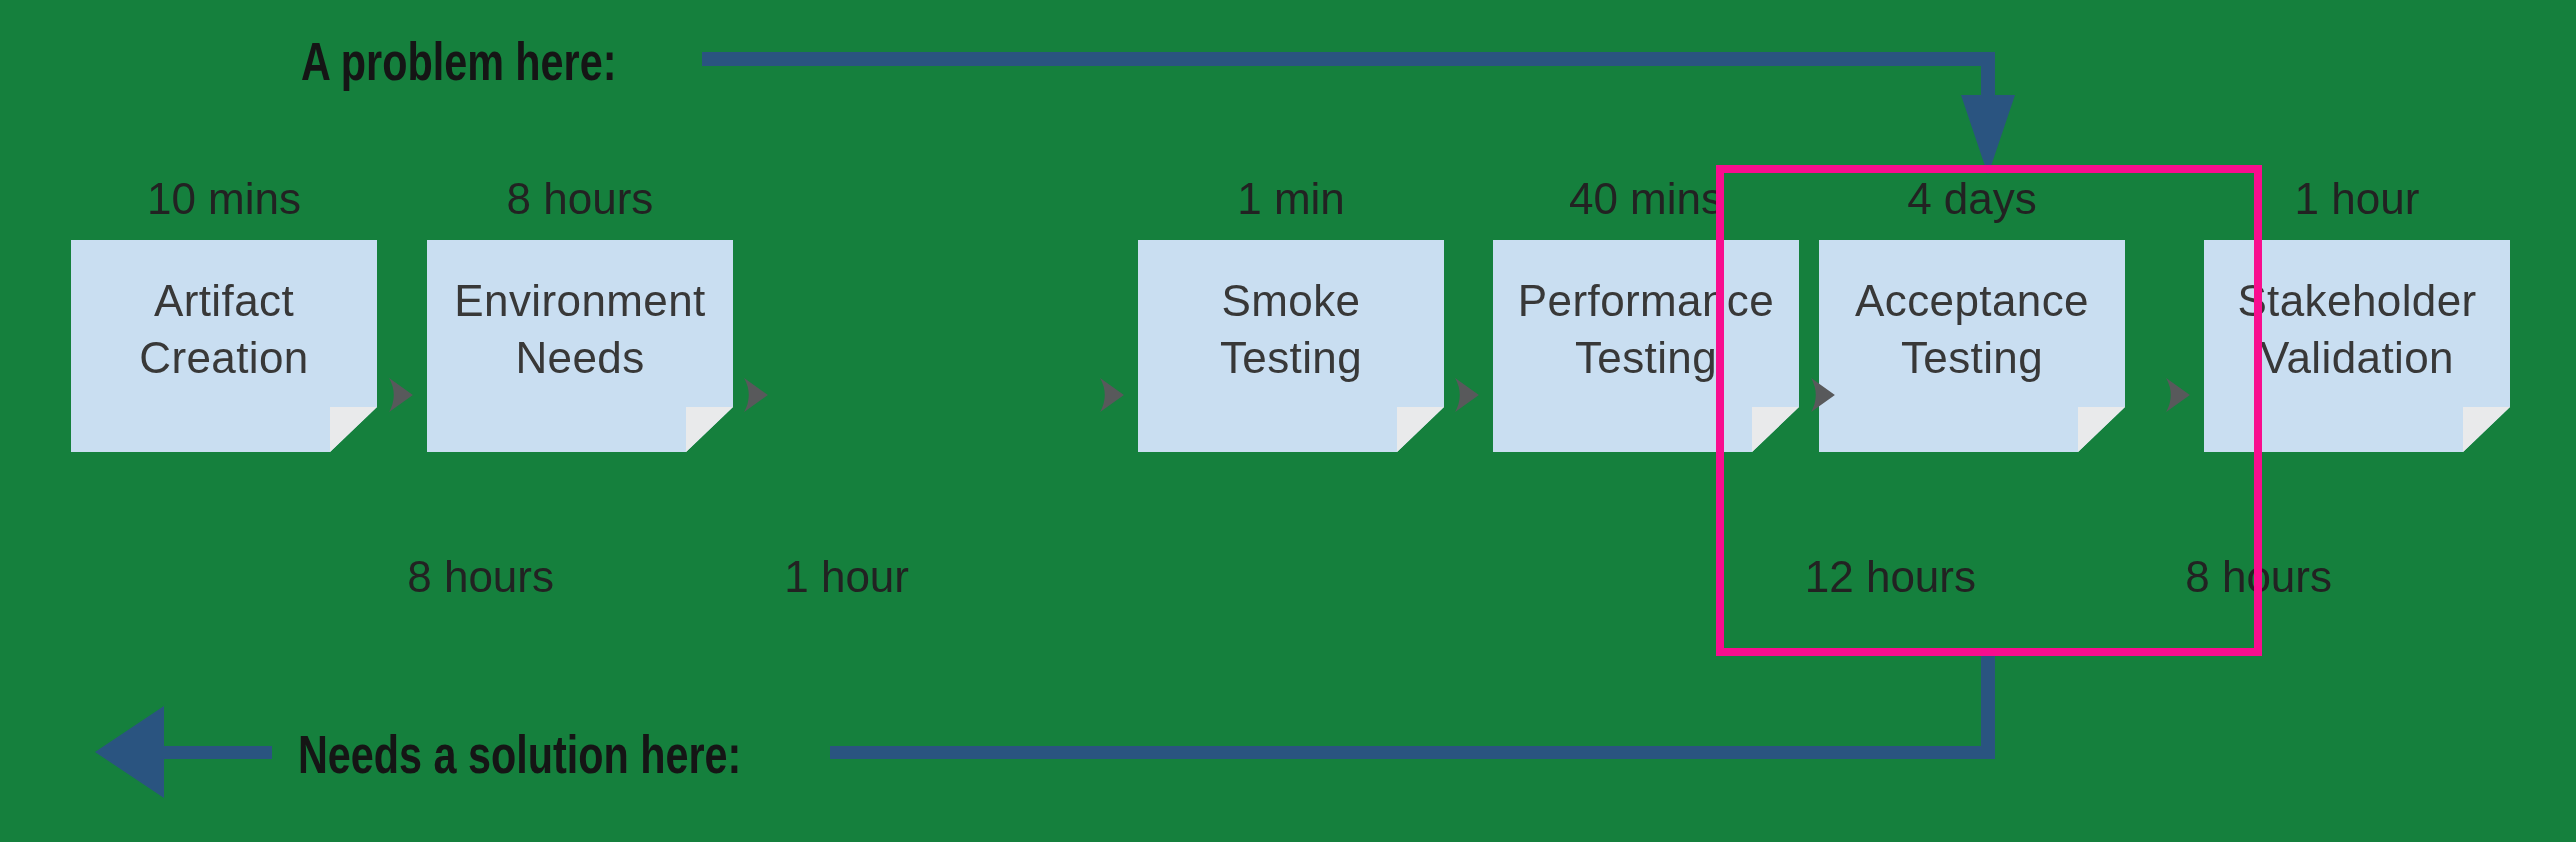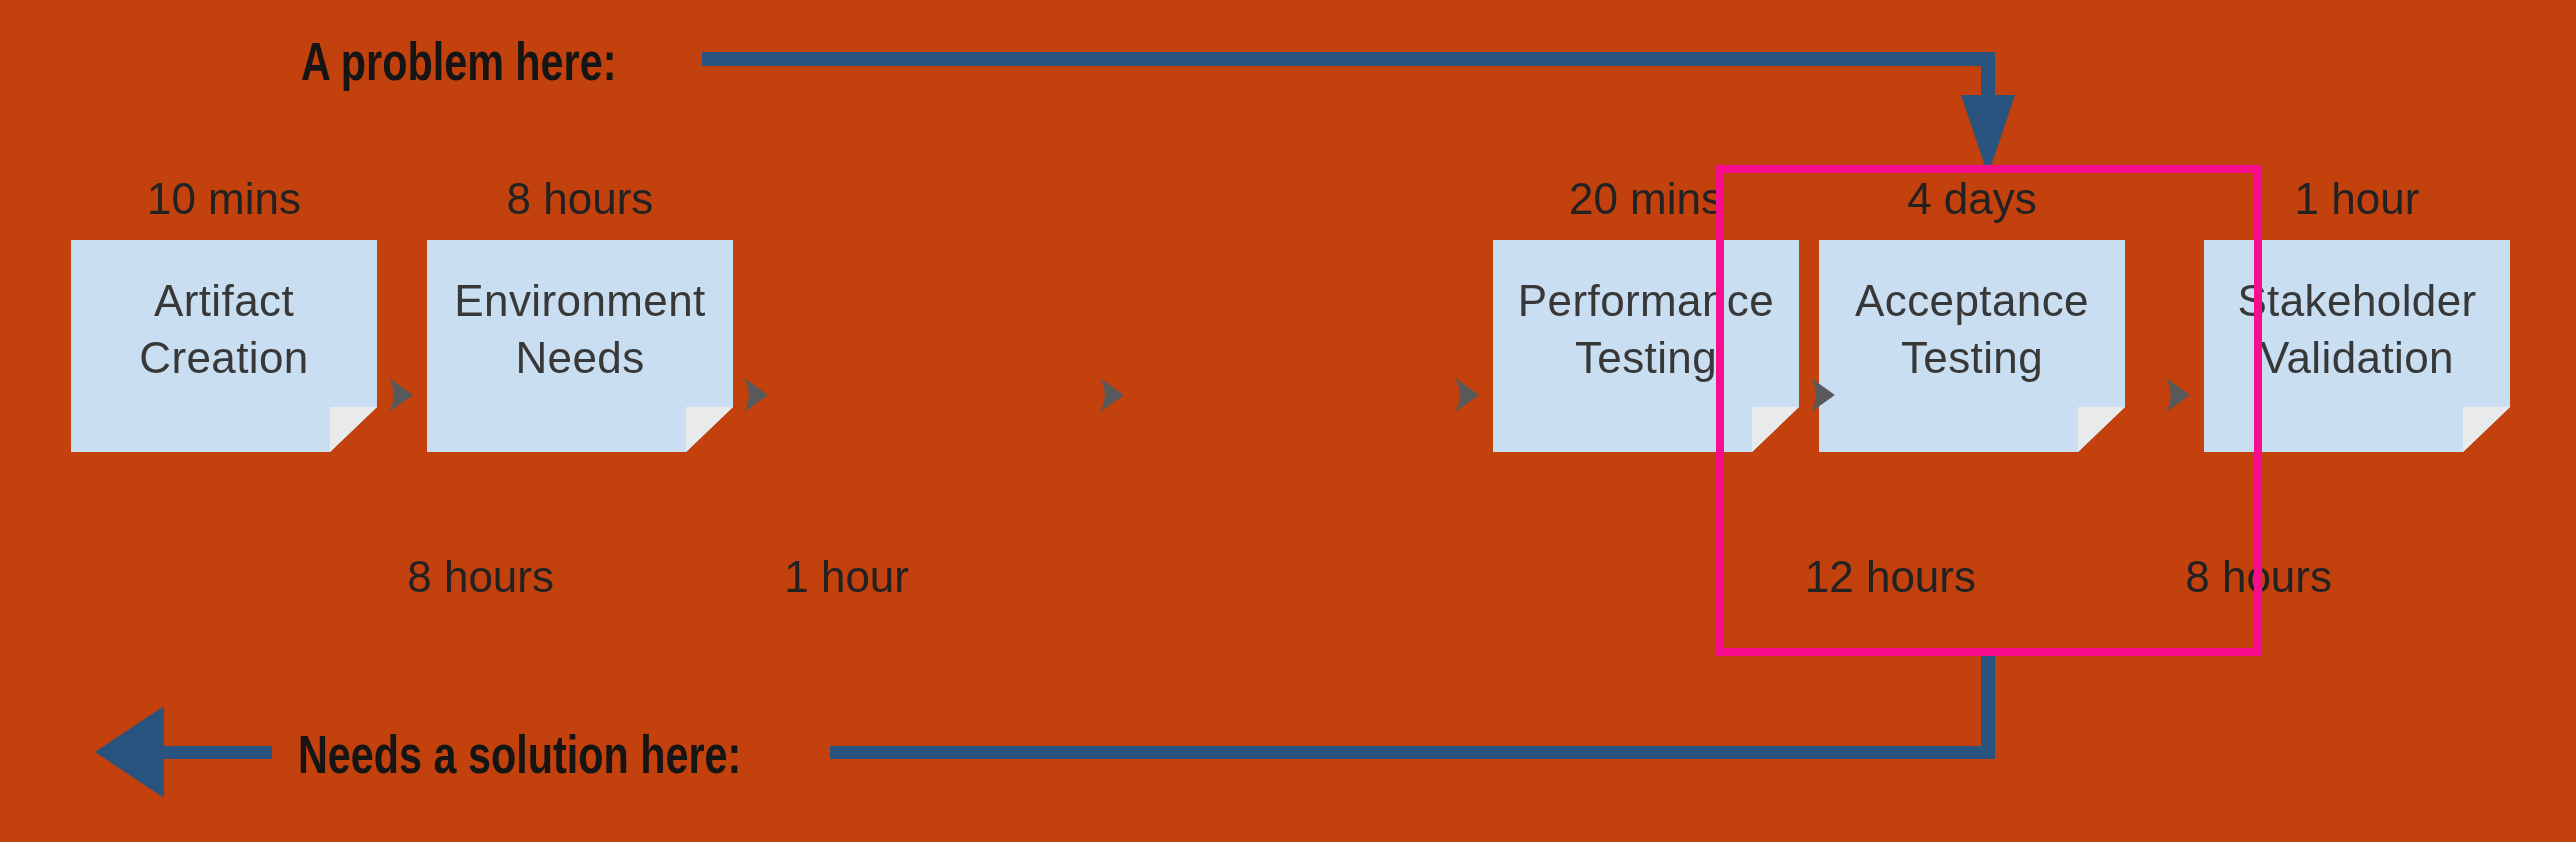--- a/index.html
+++ b/index.html
@@ -1,17 +1,17 @@
 <!DOCTYPE html>
 <html style="font-size:13.5px"><head>
 <meta charset="utf-8">
 <style>
   html,body{margin:0;padding:0;background:#ffffff;}
   .canvas{
-    position:relative;width:2576px;height:842px;background:#c2410c;overflow:hidden;
+    position:relative;width:2576px;height:842px;background:#15803d;overflow:hidden;
     font-family:"Liberation Sans", sans-serif;
   }
   
   .note{position:absolute;top:240px;width:306px;height:212px;}
   .note-body{
     position:absolute;inset:0;background:#c9def1;
     clip-path:polygon(0 0,100% 0,100% calc(100% - 45px),calc(100% - 47px) 100%,0 100%);
     display:flex;align-items:center;justify-content:center;text-align:center;
     padding:0 6.8px 34px 6.8px;box-sizing:border-box;
     font-size:44px;line-height:57px;color:#383838;letter-spacing:0.4px;
@@ -75,22 +75,27 @@
   <div class="note" style="left:71px">
     <div class="duration">10 mins</div>
     <div class="note-body">Artifact Creation</div>
     <div class="fold"></div>
   </div>
   <div class="note" style="left:427px">
     <div class="duration">8 hours</div>
     <div class="note-body">Environment Needs</div>
     <div class="fold"></div>
   </div>
+  <div class="note" style="left:1138px">
+    <div class="duration">1 min</div>
+    <div class="note-body">Smoke Testing</div>
+    <div class="fold"></div>
+  </div>
   <div class="note" style="left:1493px">
-    <div class="duration">20 mins</div>
+    <div class="duration">40 mins</div>
     <div class="note-body">Performance Testing</div>
     <div class="fold"></div>
   </div>
   <div class="note" style="left:1819px">
     <div class="duration">4 days</div>
     <div class="note-body">Acceptance Testing</div>
     <div class="fold"></div>
   </div>
   <div class="note" style="left:2204px">
     <div class="duration">1 hour</div>

